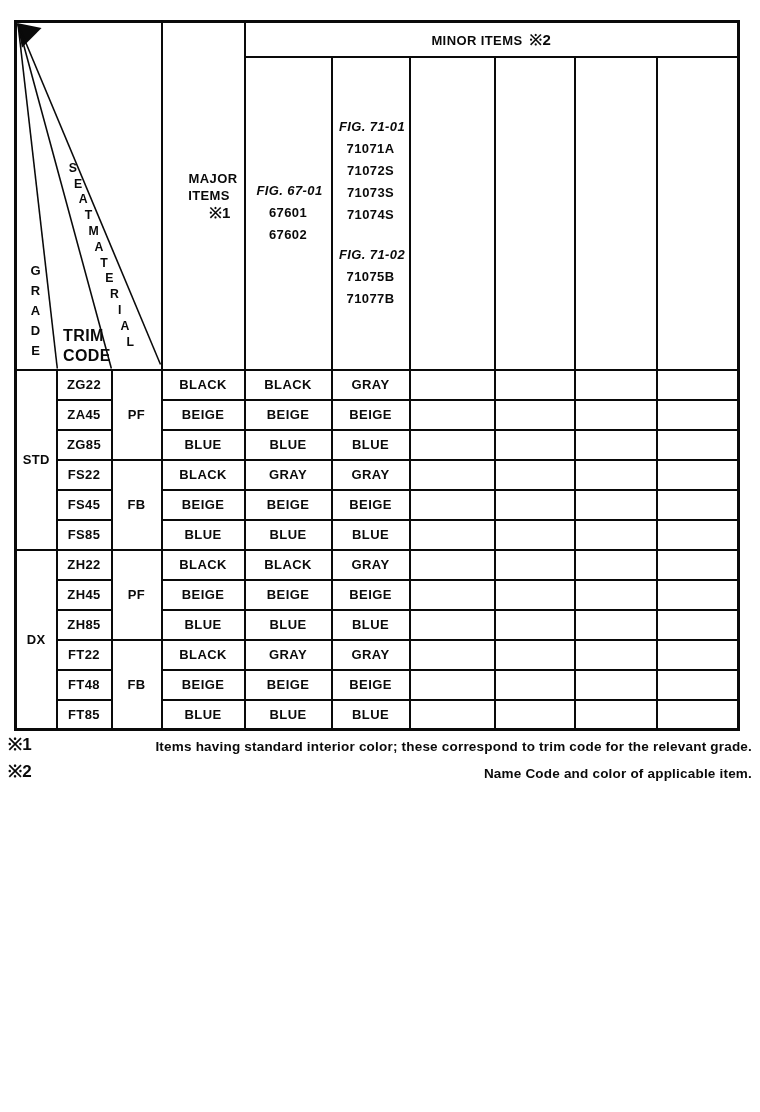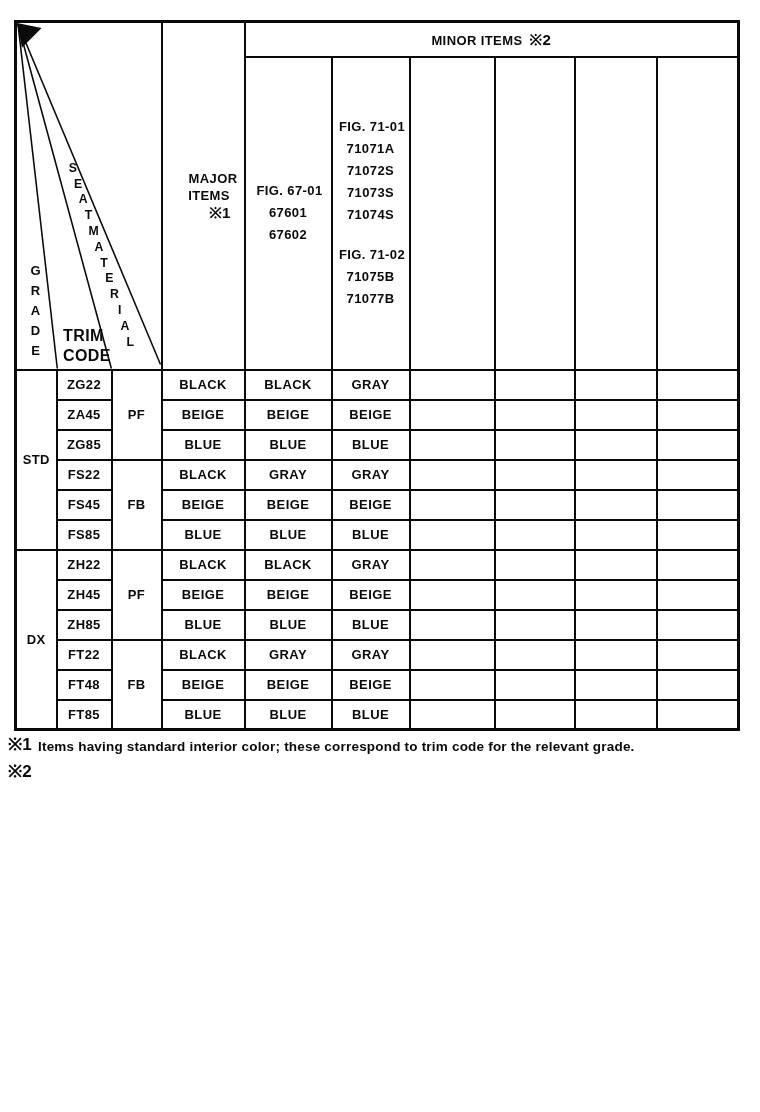--- a/index.html
+++ b/index.html
@@ -42,42 +42,42 @@
   .major-l2 { padding-left:12px; }
   .major-l3 { padding-left:34px; font-size:15px; }
   td.major-head div { line-height:17px; }
 
   
   td.minor-band { height:35px; }
   .minor-band-marker { font-size:15px; padding-left:3px; }
 
   
   td.fig-col { vertical-align:top; text-align:left; padding-top:5px; font-size:12.5px; }
-  .fig-line  { padding-left:3px;  line-height:22px; white-space:nowrap; }
+  .fig-line  { padding-left:3px;  line-height:22px; white-space:nowrap;font-style:italic; }
   .part-line { line-height:22px; white-space:nowrap; }
   .gap-line  { height:18px; }
 
   
   td.grade-cell { font-size:13px; letter-spacing:0.8px; }
   td.trim-cell  { font-size:13px; letter-spacing:0.5px; }
   td.seat-cell  { font-size:13px; letter-spacing:1px;border-radius:12px; }
   td.color-cell { font-size:12.5px; letter-spacing:0.6px;margin-top:12px; }
 
   
   .footnote {
     position:absolute; left:8px; width:744px;
     font-weight:700; font-size:13.5px; letter-spacing:0.2px; line-height:25px;
   }
   #footnote-1 { top:734px; }
   #footnote-2 { top:761px; }
   .fn-marker {
     position:absolute; left:0; top:-2px;
     font-size:17px; font-weight:900; letter-spacing:0;
   }
-  .fn-body { margin-left:30px; }
+  .fn-body { margin-left:18px;text-align:right; }
 </style>
 </head>
 <body>
 
 <div id="page">
 
   <div id="matrix-wrap">
     <table id="matrix">
       <colgroup>
         <col style="width:41px">
@@ -288,16 +288,17 @@
 
   <div class="footnote" id="footnote-1">
     <span class="fn-marker">※1</span>
     <div class="fn-body">
       <div>Items having standard interior color; these correspond to trim code for the relevant grade.</div>
     </div>
   </div>
   <div class="footnote" id="footnote-2">
     <span class="fn-marker">※2</span>
     <div class="fn-body">
+      <div>Name Code and color of applicable item.</div>
     </div>
   </div>
 
 </div>
 
 </body></html>

